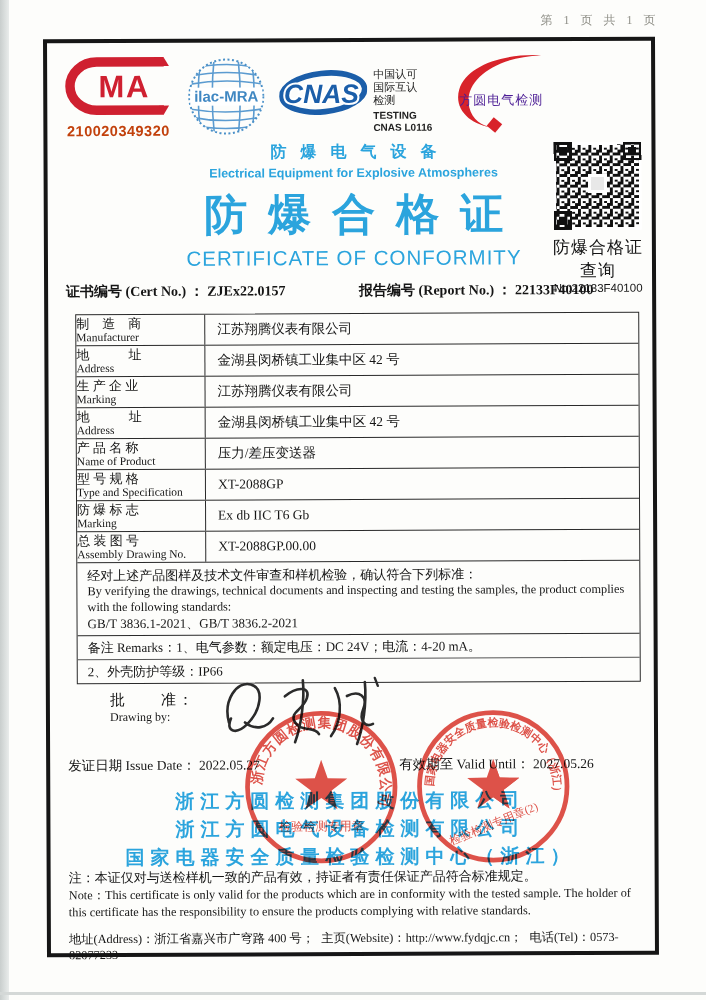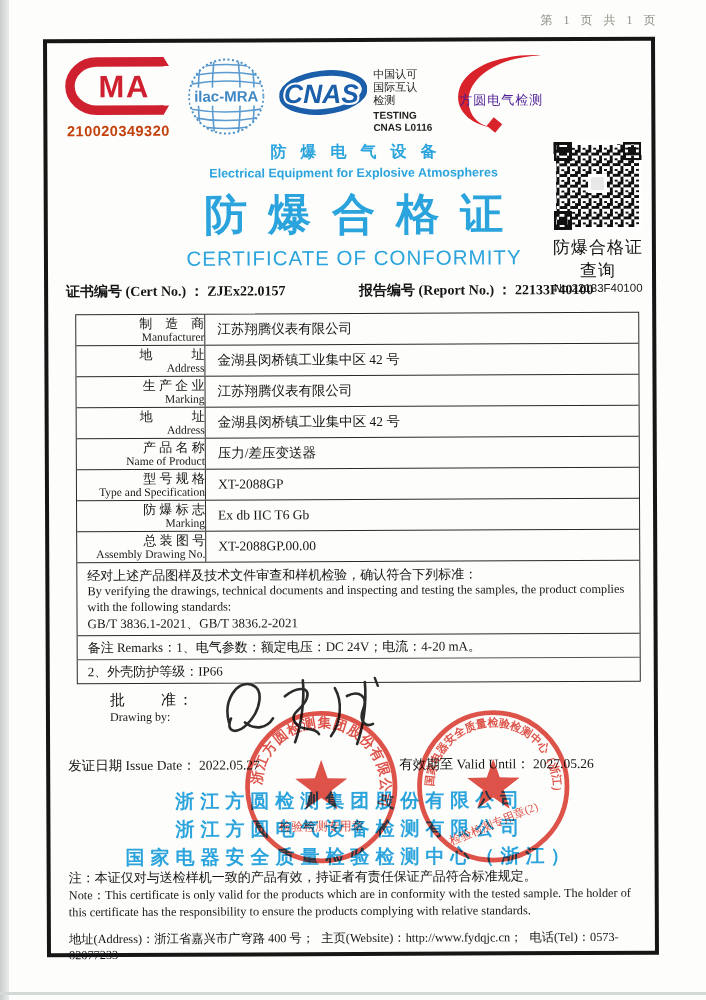--- a/index.html
+++ b/index.html
@@ -53,21 +53,21 @@
 
   
   .cert-line { position:absolute; left:18px; top:240px; width:580px;
     font-weight:bold; font-size:14px; }
   .cert-line .report { position:absolute; left:293px; top:0; }
 
   
   .ptable { position:absolute; left:27px; top:271px; width:564px;
     border:1.5px solid #2a2a2a; }
   .prow { display:flex; border-bottom:1px solid #2a2a2a; height:31px; }
-  .plabel { width:129px; border-right:1px solid #2a2a2a; text-align:right;
+  .plabel { width:129px; border-right:1px solid #2a2a2a; text-align:left;
     padding-top:1px; }
   .plabel .cn { font-size:13px; line-height:15px; }
   .plabel .en { font-size:11.5px; line-height:13px; }
   .pvalue { flex:1; font-size:13.5px; display:flex; align-items:center; padding-left:12px; }
   .statement { border-bottom:1px solid #2a2a2a; padding:4px 10px 3px 10px; }
   .statement .cn { font-size:13px; line-height:17px; }
   .statement .en { font-size:12.3px; line-height:15.5px; }
   .remark-row { padding:2px 10px; font-size:13px; line-height:19px; }
   .remark-div { border-bottom:1px solid #555; }
 

